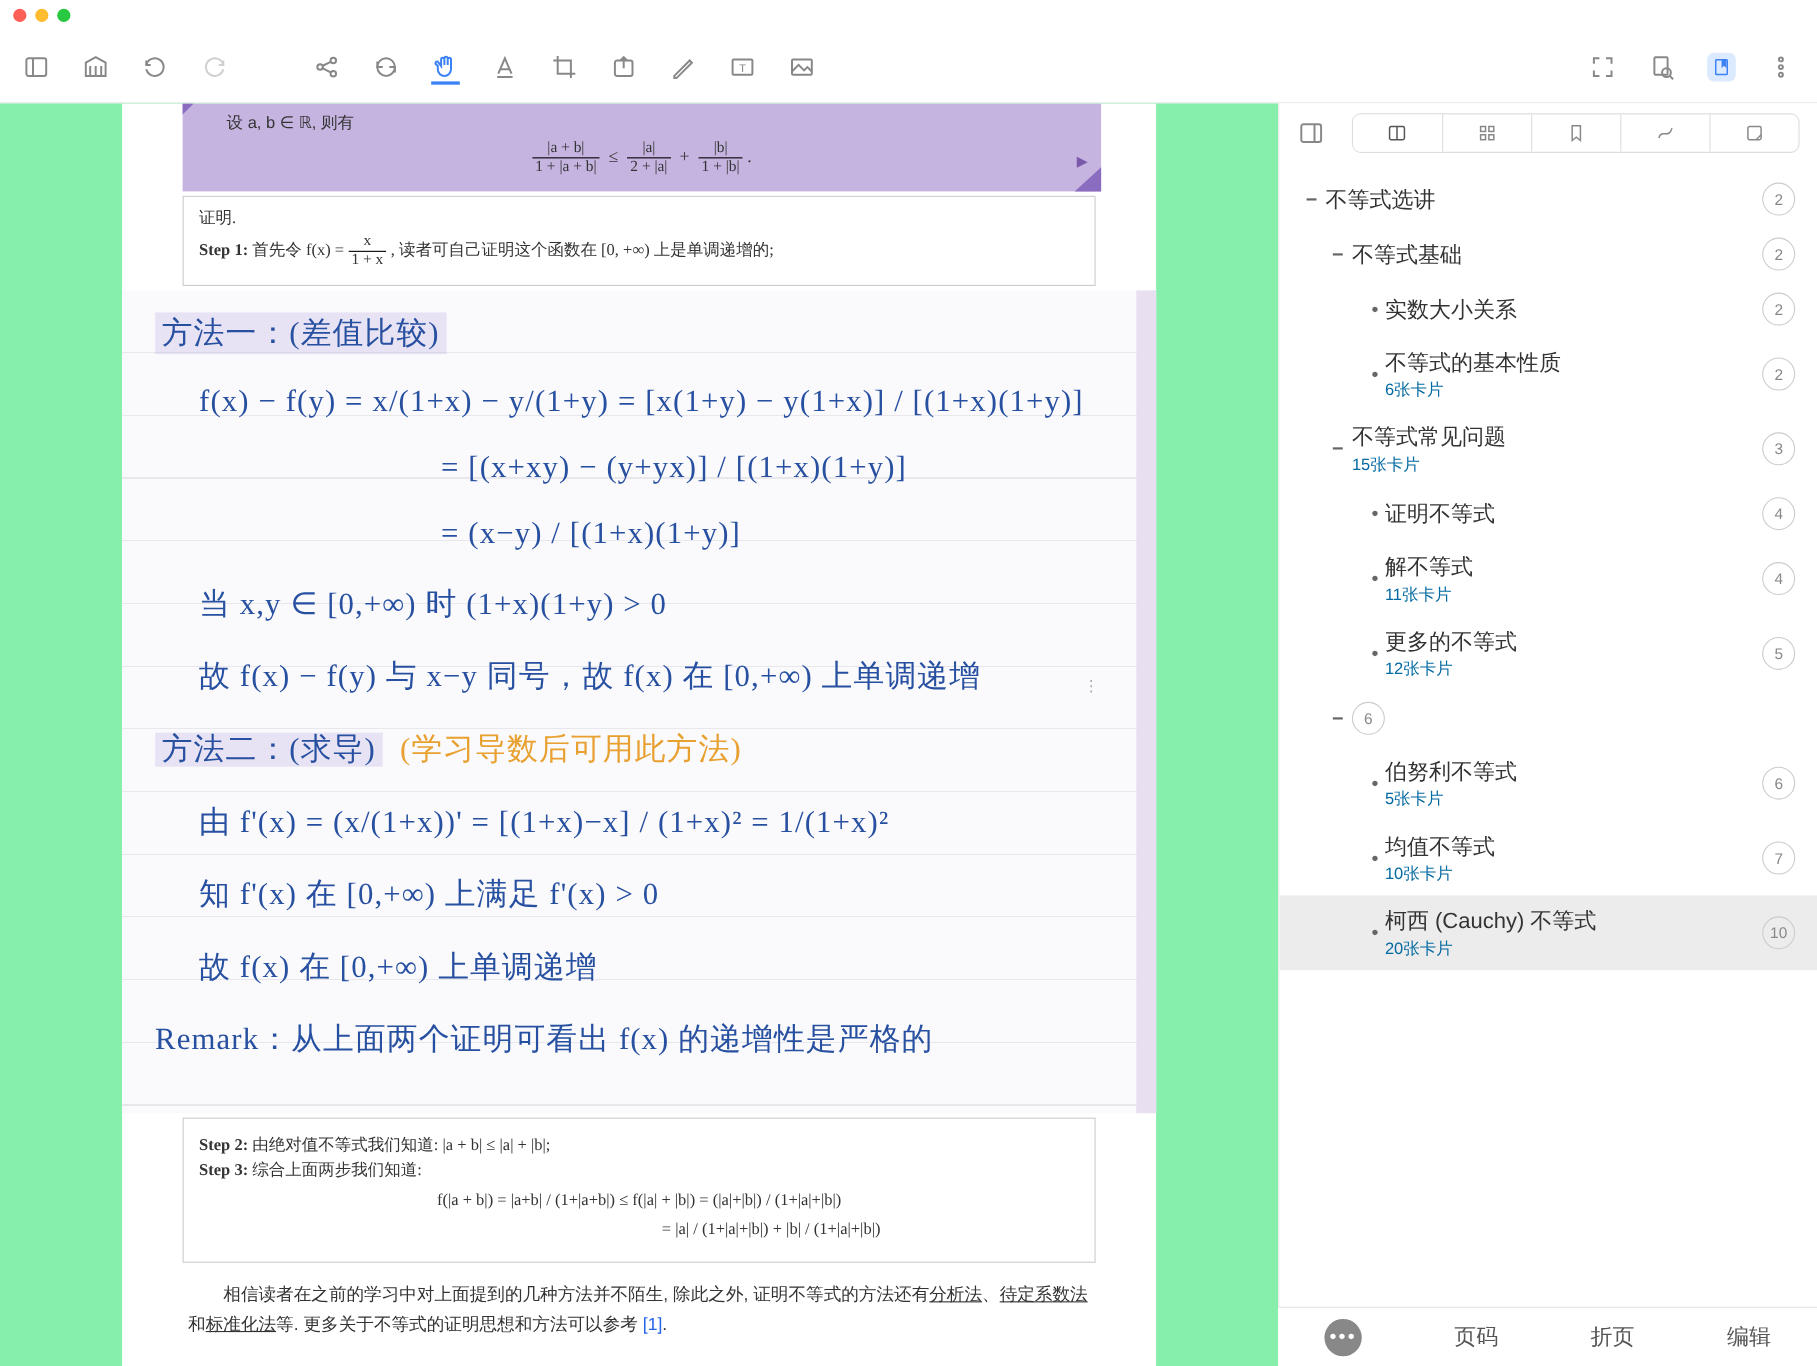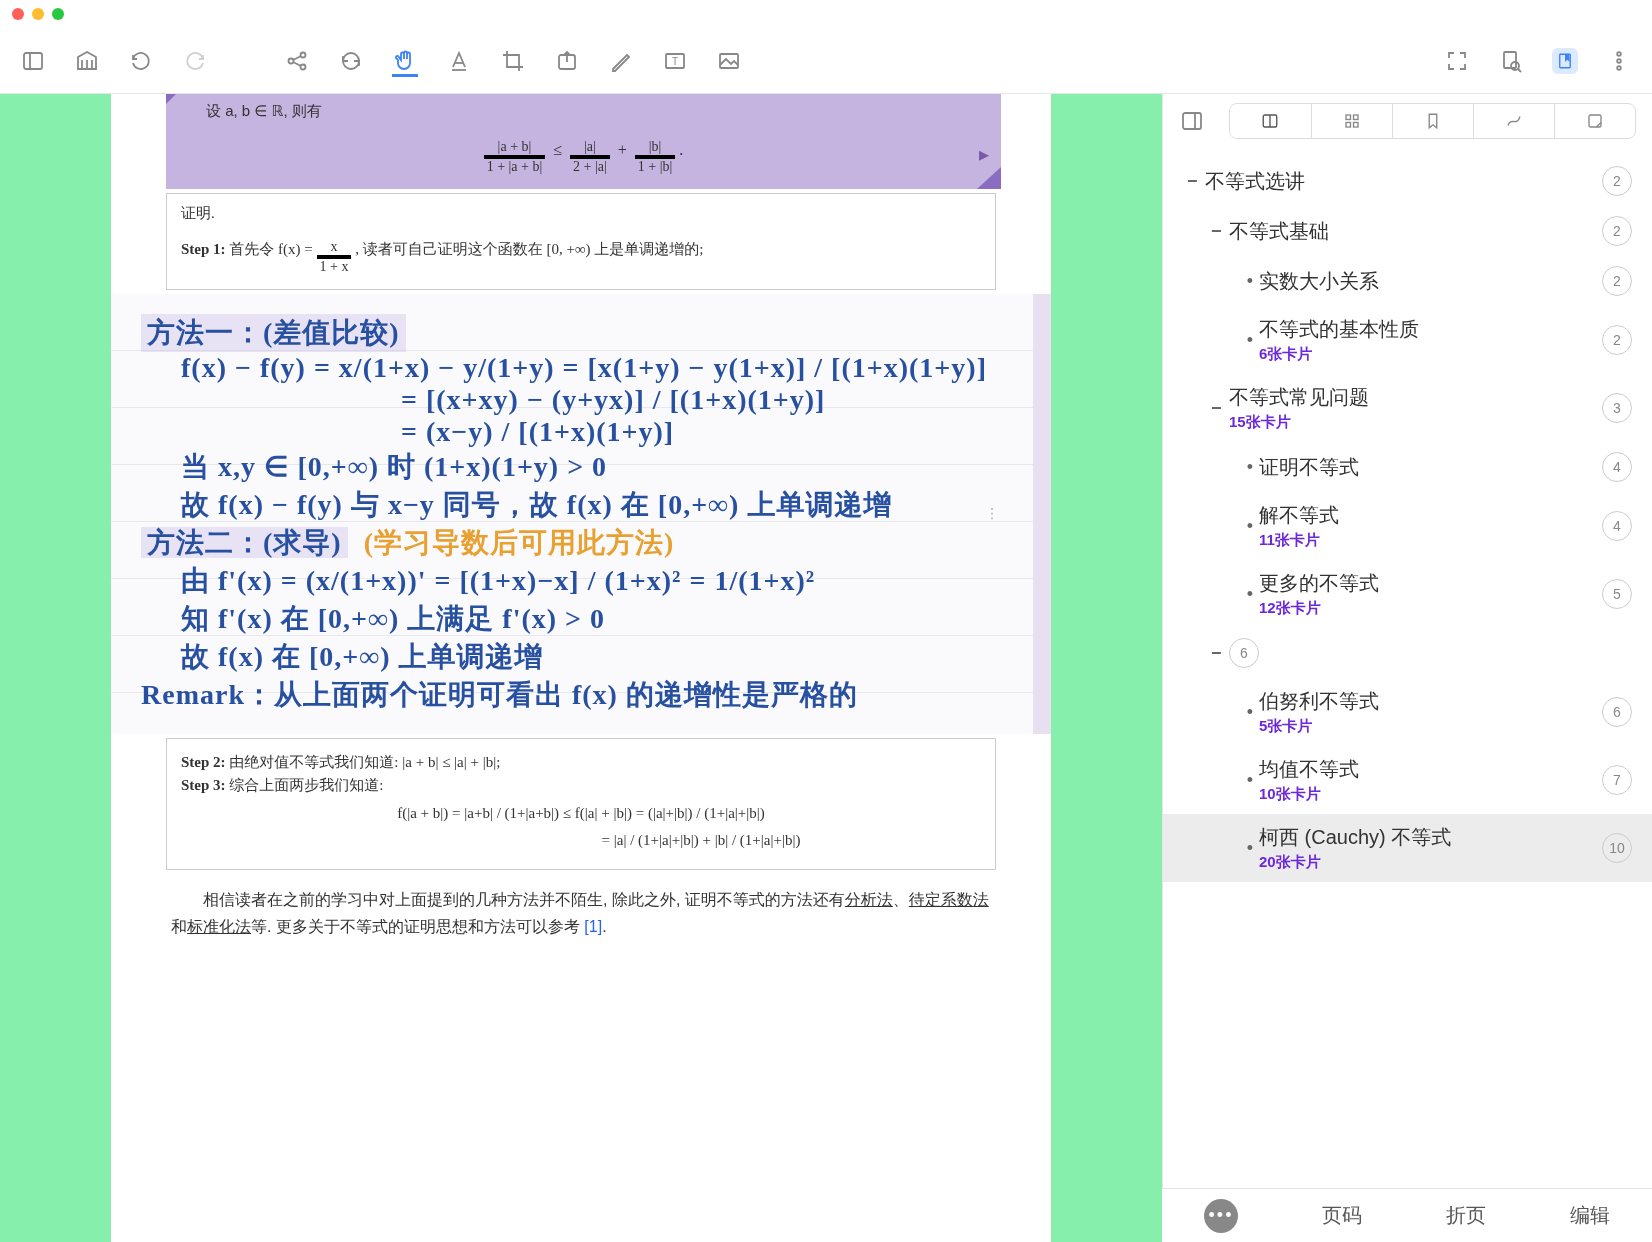--- a/index.html
+++ b/index.html
@@ -31,28 +31,28 @@
 .theorem-text { font-size: 15px; color: #333; margin-left: 20px; }
 .theorem-formula { text-align: center; font-size: 16px; color: #333; margin-top: 6px; font-family: "Times New Roman", serif; }
 .theorem-arrow { position: absolute; right: 12px; top: 50%; color: #7a5aa8; font-size: 20px; }
 .theorem-tri { position: absolute; right: 0; bottom: 0; width: 0; height: 0; border-right: 24px solid #8a6dc0; border-top: 22px solid transparent; }
 
 
 .proof-box { border: 1px solid #ccc; padding: 10px 14px; margin: 4px 55px 4px 55px; font-size: 15px; color: #333; font-family: "Times New Roman", serif; }
 .proof-box .step { margin: 4px 0; }
 .proof-box .step b { font-weight: bold; }
 .frac { display: inline-block; text-align: center; vertical-align: middle; font-size: 14px; }
-.frac .num { display: block; border-bottom: 4px solid #000000; padding: 0 3px; margin-top: 12px; }
+.frac .num { display: block; border-bottom: 1px solid #000000; padding: 0 3px; }
 .frac .den { display: block; padding: 0 3px; }
 
 
 .notes { background: #fafafd; padding: 20px 30px 20px 30px; position: relative; }
 .notes-lines { position: absolute; inset: 0; background-image: repeating-linear-gradient(to bottom, transparent 0, transparent 56px, #e8e8ec 56px, #e8e8ec 57px); }
 .notes-edge { position: absolute; right: 0; top: 0; bottom: 0; width: 18px; background: #e8dff0; }
-.note-line { position: relative; font-family: "Comic Sans MS", "Kaiti SC", cursive; font-size: 28px; color: #2850a0; font-weight: 700; letter-spacing: 1px; }
+.note-line { position: relative; font-family: "Comic Sans MS", "Kaiti SC", cursive; font-size: 28px; color: #2850a0; font-weight: 400; letter-spacing: 1px; margin-bottom: 28px; }
 .note-line.indent1 { margin-left: 40px; }
 .note-line.indent2 { margin-left: 260px; }
 .note-line .orange { color: #e8a030; }
 .note-vdots { position: absolute; right: 24px; top: 50%; color: #aaa; font-size: 14px; letter-spacing: -2px; }
 
 
 .center-formula { text-align: center; margin: 10px 0; font-size: 15px; }
 
 
 .body-para { font-size: 16px; color: #333; padding: 12px 60px; line-height: 1.7; text-indent: 2em; }
@@ -68,21 +68,21 @@
 .view-tab.active { background: #fff; color: #555; }
 .view-tab + .view-tab { border-left: 1px solid #ddd; }
 .view-tab svg { width: 18px; height: 18px; stroke: currentColor; fill: none; stroke-width: 1.8; }
 
 .outline { flex: 1; overflow: auto; padding: 8px 0; }
 .outline-row { display: flex; align-items: center; padding: 10px 20px 10px 24px; cursor: pointer; position: relative; }
 .outline-row.selected { background: #ececec; }
 .outline-row .expand { width: 18px; color: #666; font-size: 18px; font-weight: bold; user-select: none; }
 .outline-row .bullet-dot { width: 18px; color: #666; font-size: 18px; text-align: center; }
 .outline-row .label { flex: 1; font-size: 20px; color: #333; }
-.outline-row .sub { font-size: 15px; color: #6d28d9; display: block; margin-top: 2px; font-weight: bold; }
+.outline-row .sub { font-size: 15px; color: #0369a1; display: block; margin-top: 2px; }
 .outline-row .badge { width: 30px; height: 30px; border: 1.5px solid #ccc; border-radius: 50%; display: flex; align-items: center; justify-content: center; font-size: 14px; color: #888; }
 .depth0 { padding-left: 24px; }
 .depth1 { padding-left: 48px; }
 .depth2 { padding-left: 78px; }
 
 .bottom-bar { position: absolute; right: 0; bottom: 0; width: 490px; height: 54px; border-top: 1px solid #e5e5e5; display: flex; align-items: center; justify-content: space-around; background: #fff; }
 .bottom-bar .dots { width: 34px; height: 34px; border-radius: 50%; background: #888; color: #fff; display: flex; align-items: center; justify-content: center; font-size: 18px; letter-spacing: 2px; }
 .bottom-bar .btn { font-size: 20px; color: #555; cursor: pointer; }
 </style>
 </head>

